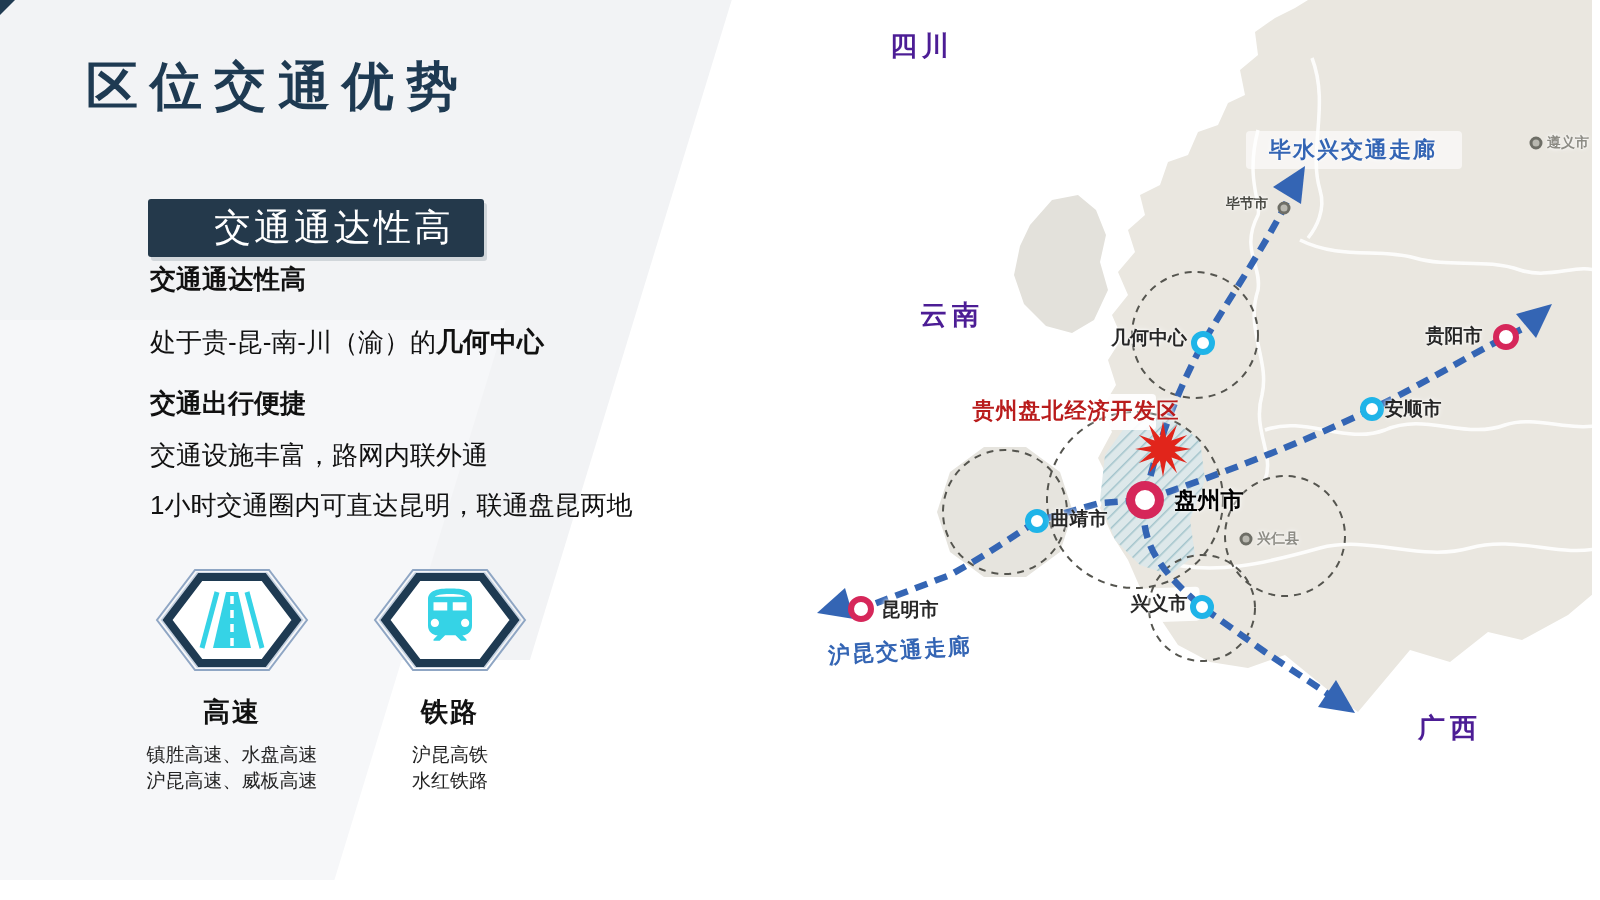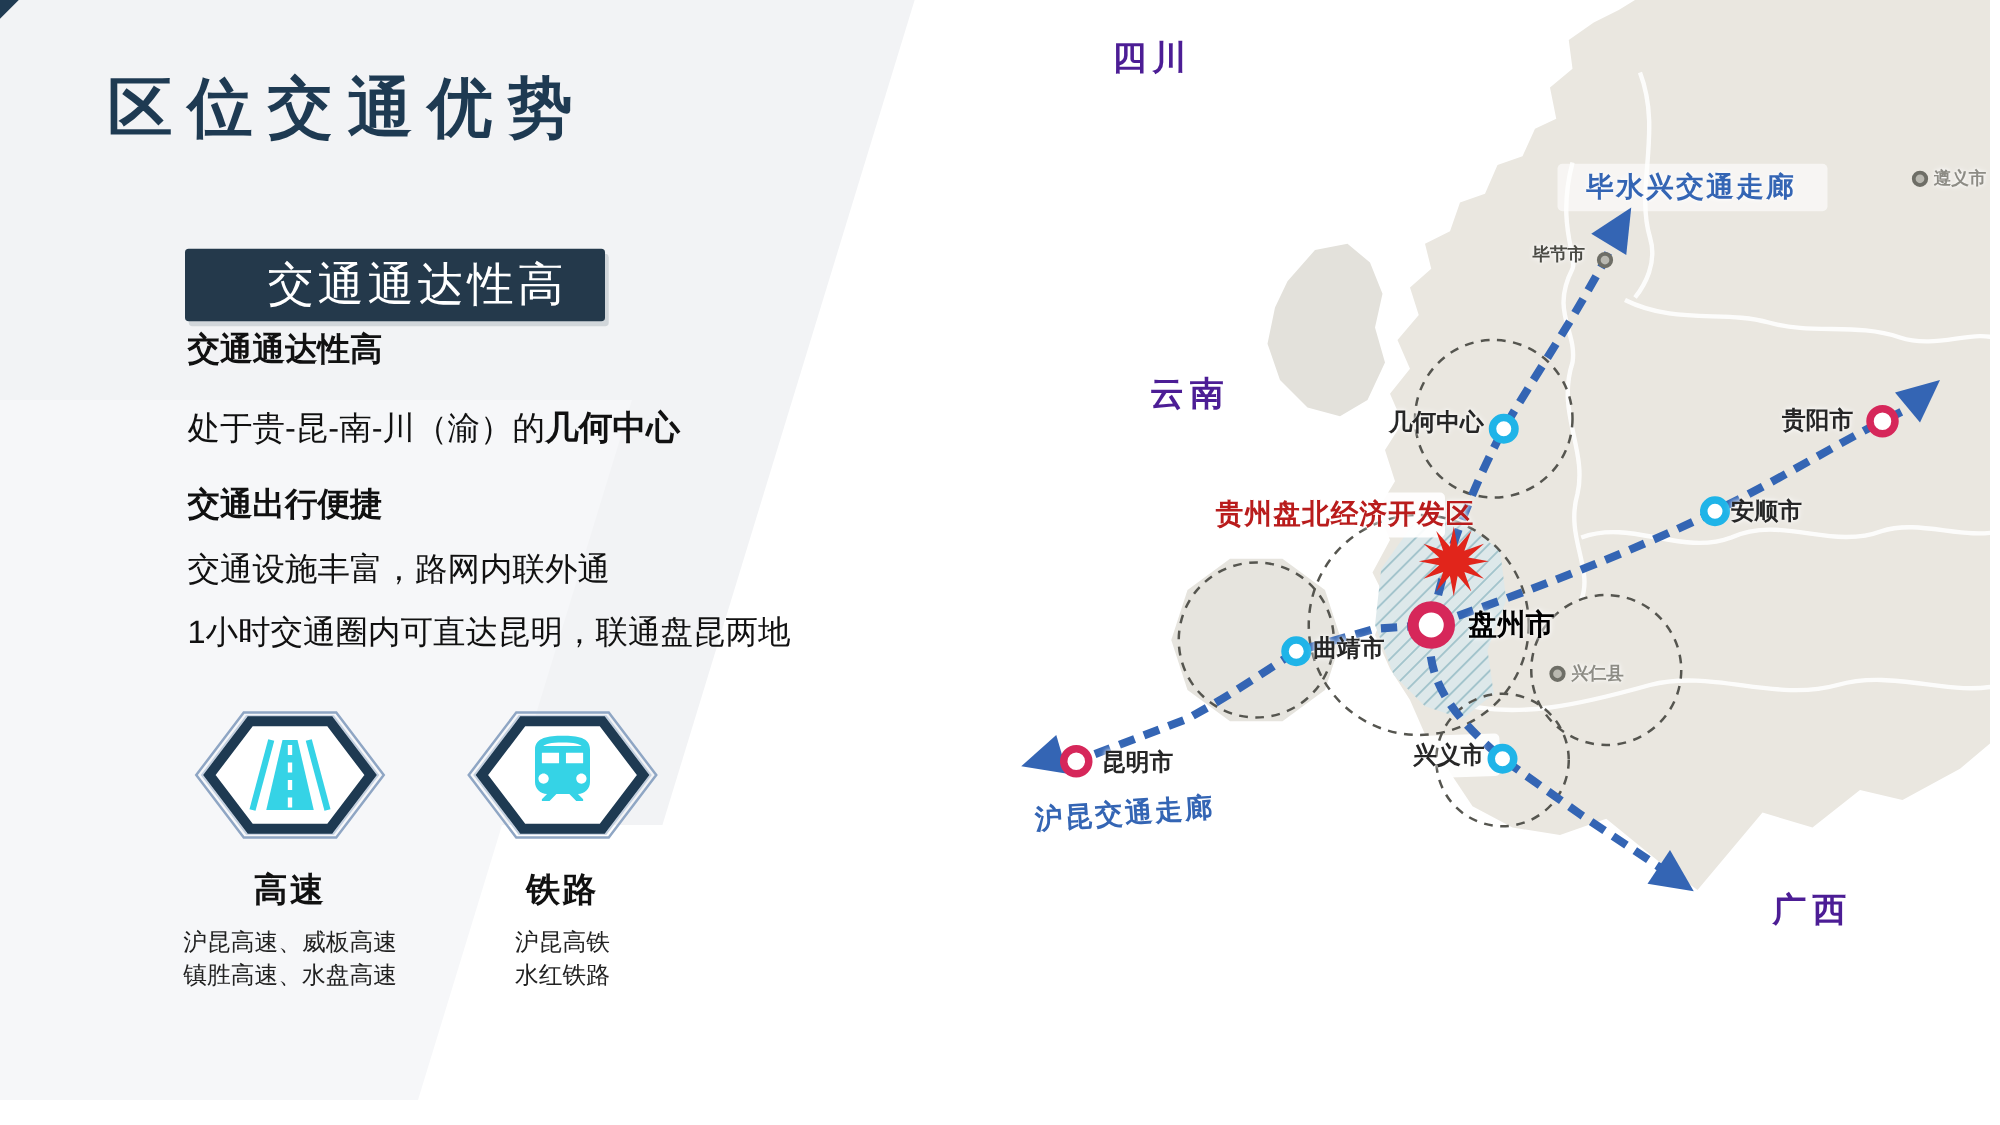--- a/index.html
+++ b/index.html
@@ -78,22 +78,22 @@
       <polygon points="149.5,70 116.8,27 53.2,27 20.5,70 53.2,113 116.8,113" fill="#fff" stroke="#1E3A52" stroke-width="8"></polygon>
       <g fill="#35D3E6" stroke="#35D3E6">
         <line x1="55" y1="98" x2="70" y2="42" stroke-width="5"></line>
         <line x1="115" y1="98" x2="100" y2="42" stroke-width="5"></line>
         <polygon points="66,98 79,42 91,42 104,98" stroke="none"></polygon>
         <line x1="85" y1="46" x2="85" y2="96" stroke="#fff" stroke-width="3.5" stroke-dasharray="8 6"></line>
       </g>
     </svg>
     <div class="card-title">高速</div>
     <div class="card-lines">
+      <div>镇胜高速、水盘高速</div>
       <div>沪昆高速、威板高速</div>
-      <div>镇胜高速、水盘高速</div>
     </div>
   </div>
 
   <div class="card" style="left:340px">
     <svg width="170" height="140" viewBox="0 0 170 140">
       <polygon points="160,70 122,20 48,20 10,70 48,120 122,120" fill="none" stroke="#8FA6C4" stroke-width="2"></polygon>
       <polygon points="155.5,70 119.8,23 50.2,23 14.5,70 50.2,117 119.8,117" fill="none" stroke="#C3D0E0" stroke-width="1.5"></polygon>
       <polygon points="149.5,70 116.8,27 53.2,27 20.5,70 53.2,113 116.8,113" fill="#fff" stroke="#1E3A52" stroke-width="8"></polygon>
       <g transform="translate(52,33) scale(2.75)" fill="#35D3E6">
         <path d="M12 2c-4 0-8 .5-8 4v9.5C4 17.43 5.57 19 7.5 19L6 20.5v.5h2.23l2-2H14l2 2h2v-.5L16.5 19c1.93 0 3.5-1.57 3.5-3.5V6c0-3.5-3.58-4-8-4zm0 2c3.51 0 4.96.48 5.57 1H6.43c.61-.52 2.06-1 5.57-1zM6 7h5v3H6V7zm7 0h5v3h-5V7zm-6.5 9c-.83 0-1.5-.67-1.5-1.5S5.67 13 6.5 13s1.5.67 1.5 1.5S7.33 16 6.5 16zm11 0c-.83 0-1.5-.67-1.5-1.5s.67-1.5 1.5-1.5 1.5.67 1.5 1.5-.67 1.5-1.5 1.5z"></path>

